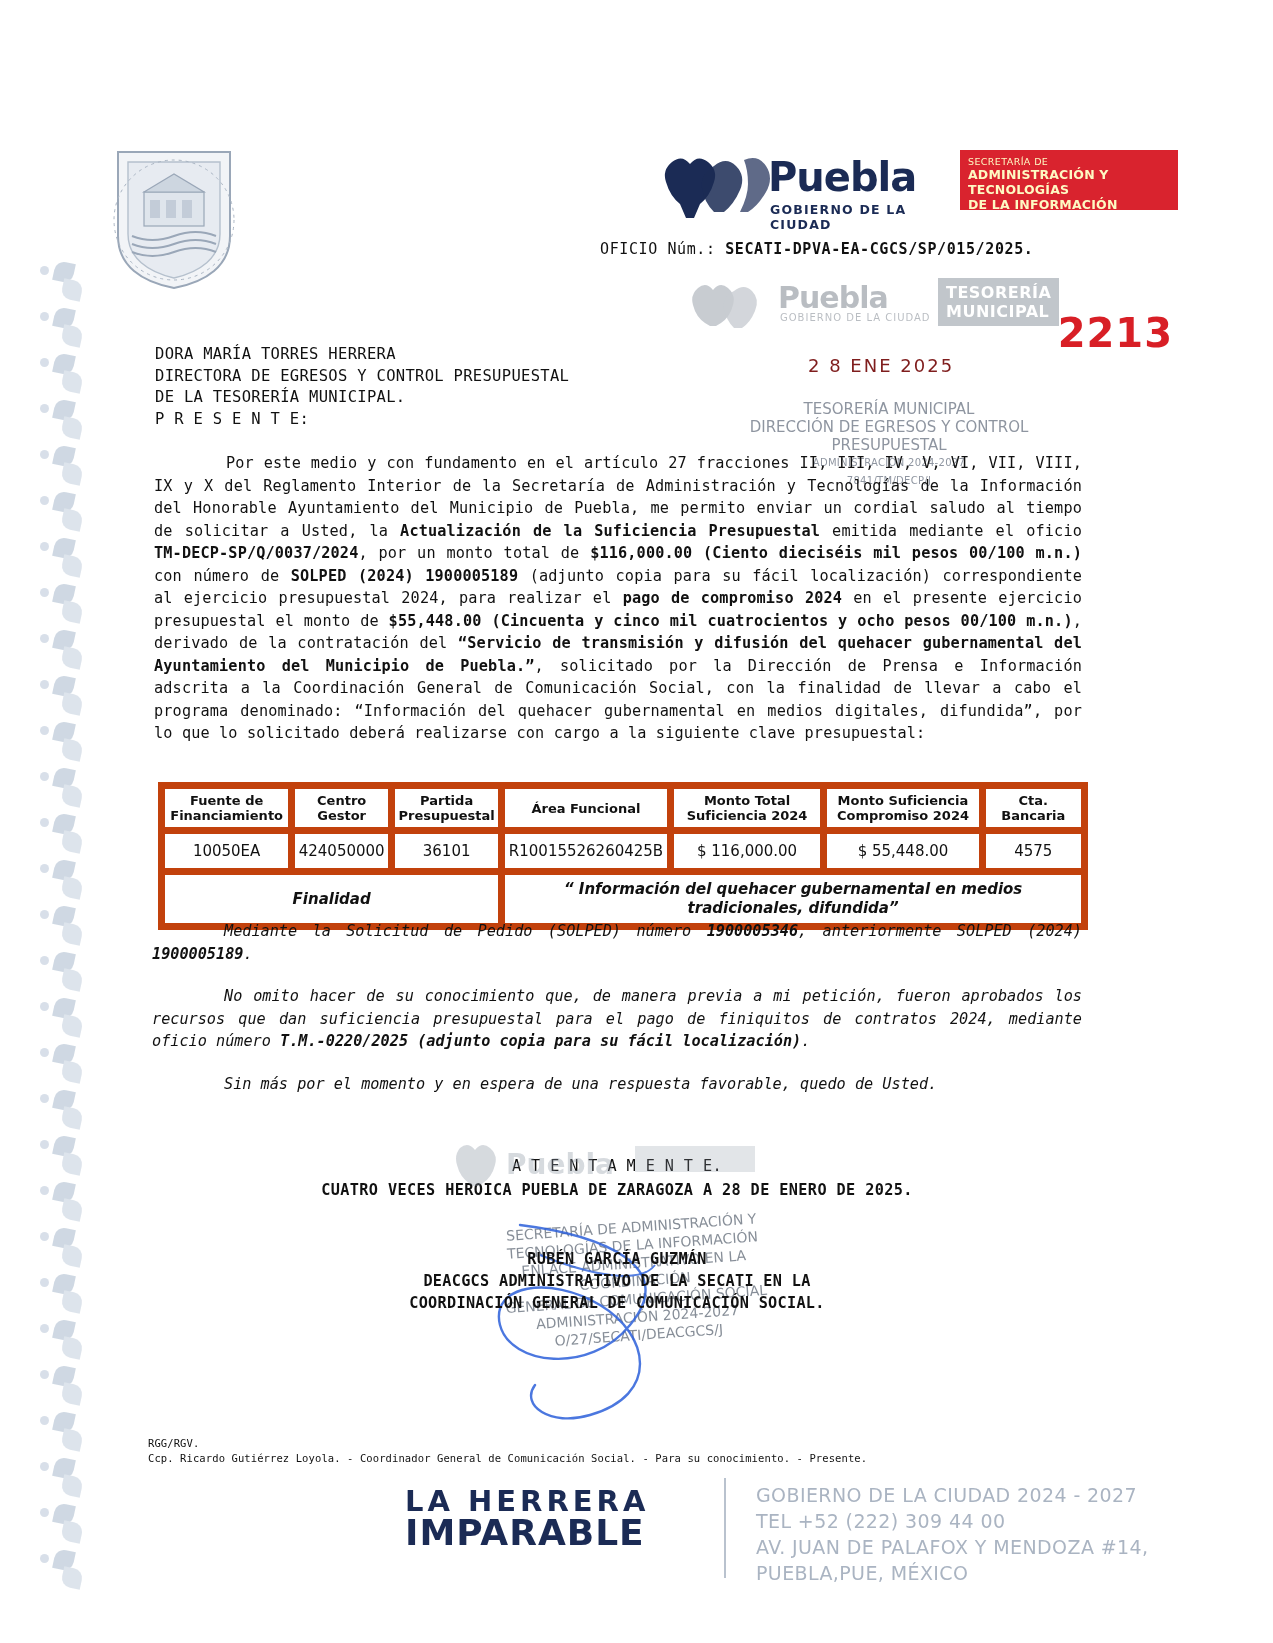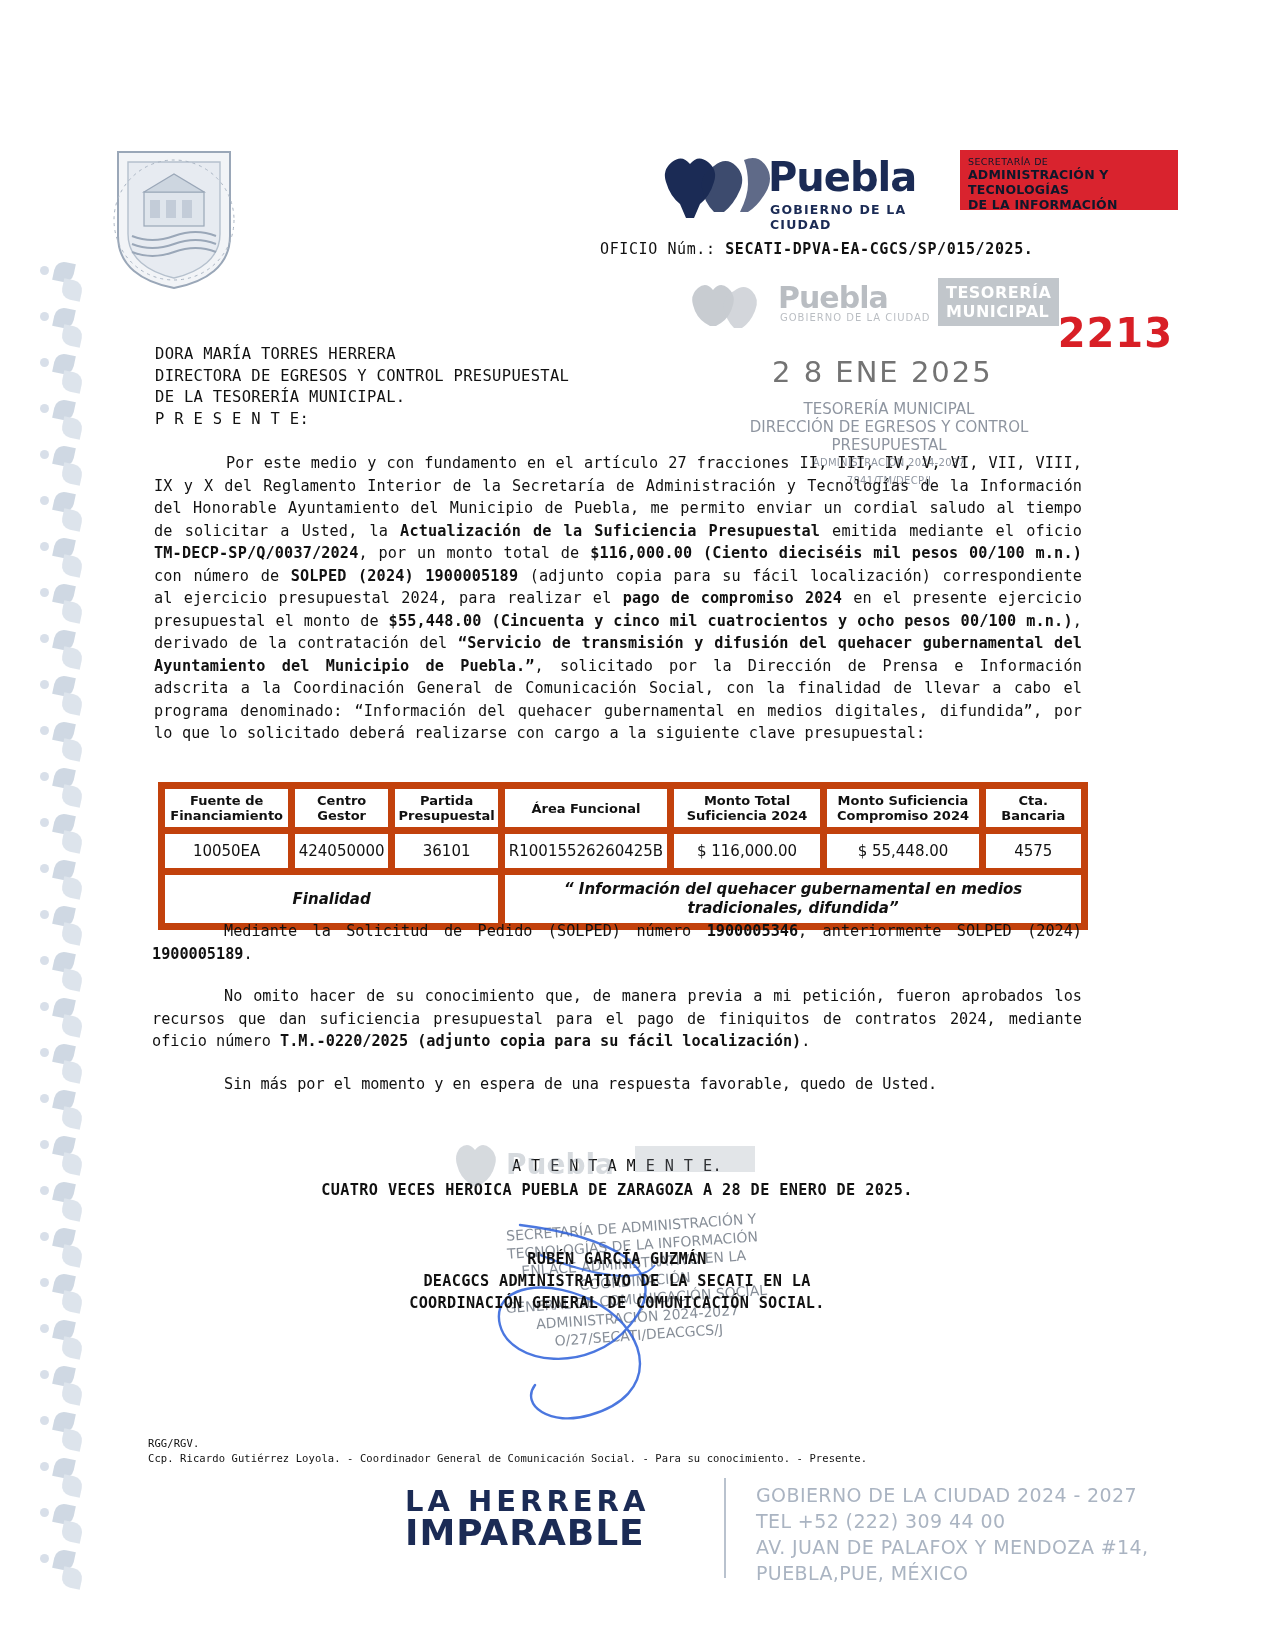--- a/index.html
+++ b/index.html
@@ -88,21 +88,21 @@
     font-size: 12.5px;
     letter-spacing: 1.2px;
     color: #1b2b55;
     font-weight: bold;
   }
   .secati-box {
     position: absolute;
     left: 300px; top: 2px;
     width: 218px; height: 60px;
     background: #d9232e;
-    color: #0f172a;
+    color: #fef9c3;
     padding: 6px 8px;
     box-sizing: border-box;
     font-family: "DejaVu Sans", "Liberation Sans", sans-serif;
   }
   .secati-box .l1 { font-size: 9.5px; letter-spacing:.4px; }
   .secati-box .l2 { font-size: 12.5px; font-weight: bold; letter-spacing:.2px; line-height: 15px;}
   .secati-box .l3 { font-size: 12.5px; font-weight: bold; letter-spacing:.2px; }
 
   .oficio-num {
     position: absolute;
@@ -158,25 +158,25 @@
     top: 310px;
     color: #d81f26;
     font-family: "DejaVu Sans", "Liberation Sans", sans-serif;
     font-size: 40px;
     font-weight: bold;
     letter-spacing: 1px;
   }
 
   .date-stamp {
     position: absolute;
-    left: 772px;
+    left: 808px;
     top: 355px;
-    color: #737373;
-    font-family: "DejaVu Sans", "Liberation Sans", sans-serif;
-    font-size: 29px;
+    color: #7f1d1d;
+    font-family: "DejaVu Sans", "Liberation Sans", sans-serif;
+    font-size: 18px;
     letter-spacing: 2px;
   }
 
   .recv-stamp {
     position: absolute;
     left: 724px;
     top: 400px;
     width: 330px;
     text-align: center;
     color: #7b8390;
@@ -261,21 +261,21 @@
   .after-table {
     position: absolute;
     left: 152px;
     top: 920px;
     width: 930px;
     font-size: 15.2px;
     line-height: 22.5px;
     text-align: justify;
   }
   .after-table p { margin: 0 0 20px 0; }
-  .after-table .indent { text-indent: 72px; }
+  .after-table .indent { text-indent: 72px; font-style: italic; }
 
   
   .closing {
     position: absolute;
     left: 152px;
     top: 1146px;
     width: 930px;
     text-align: center;
     font-size: 15.2px;
     line-height: 24px;

